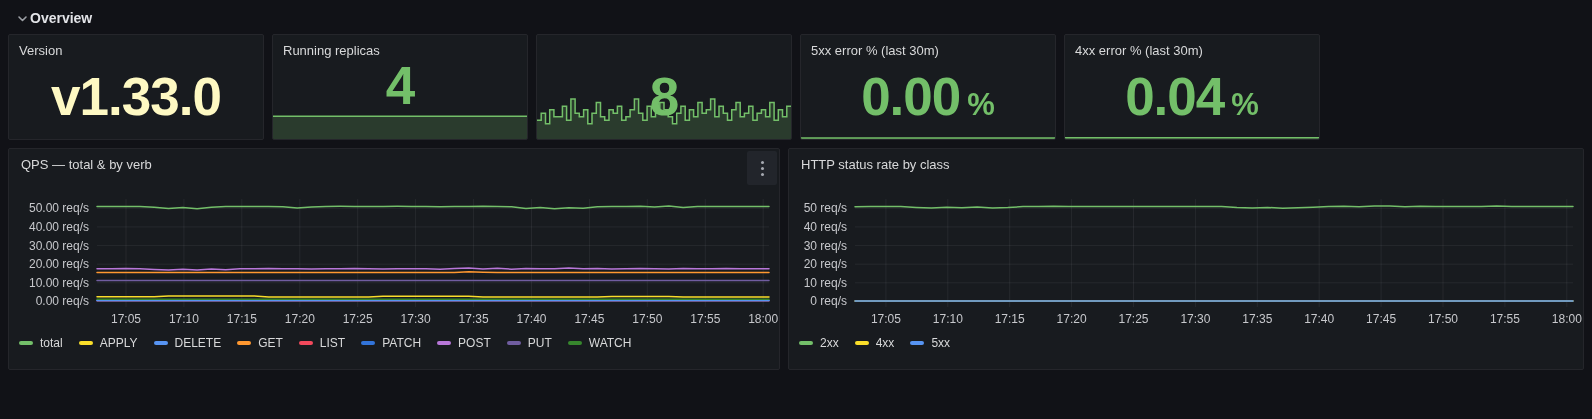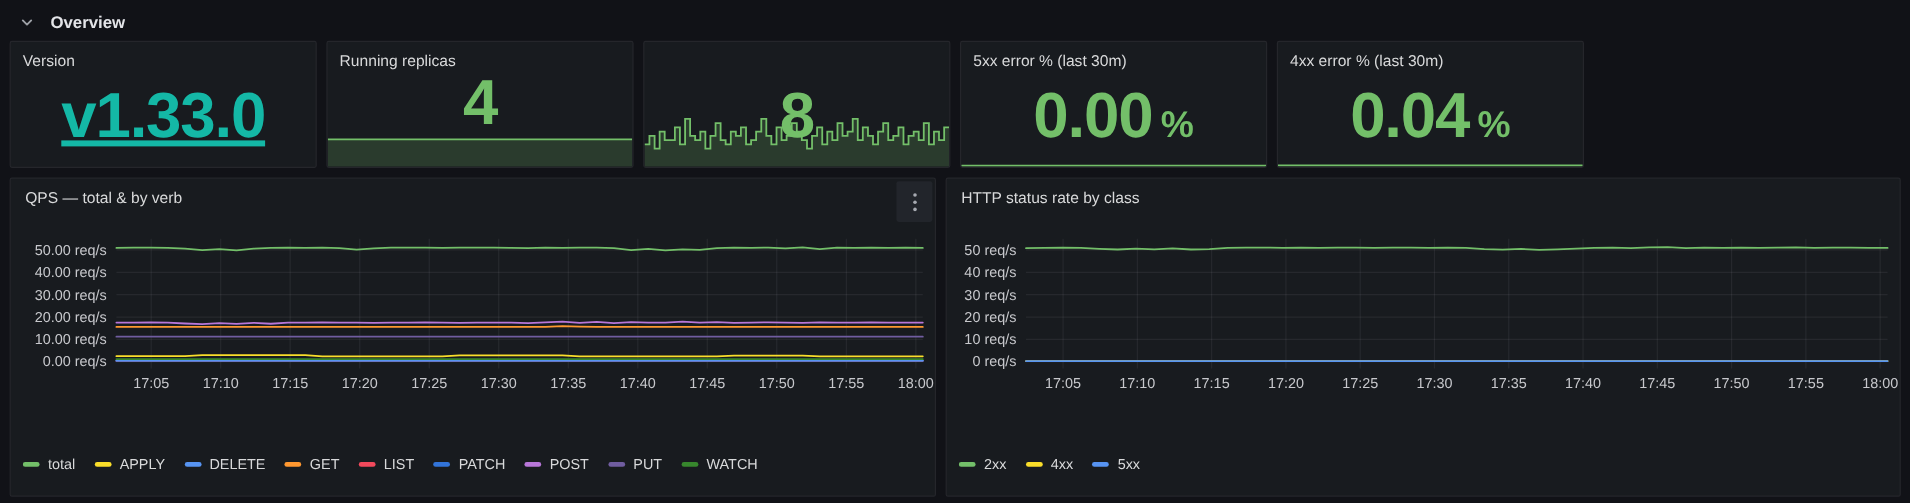--- a/index.html
+++ b/index.html
@@ -3,21 +3,21 @@
 <meta charset="utf-8">
 <style>
   html,body{margin:0;padding:0;}
   body{
     width:1592px;height:419px;overflow:hidden;
     background:#111217;
     font-family:"Liberation Sans",sans-serif;
     color:#ccccdc;
   }
   .section-header{
-    display:flex;align-items:center;gap:14px;
+    display:flex;align-items:center;gap:2px;
     height:30px;padding:6px 8px 0 16px;box-sizing:border-box;
   }
   .chev{width:12px;height:12px;display:flex;align-items:center;justify-content:center;cursor:pointer;}
   .section-title{font-size:14px;font-weight:700;color:#e3e4e8;cursor:pointer;}
 
   .stat-grid{
     display:grid;grid-template-columns:repeat(6,1fr);gap:8px;
     margin:4px 8px 0 8px;height:106px;
   }
   .panel{
@@ -34,21 +34,21 @@
     z-index:2;pointer-events:none;
   }
   .stat-value{font-size:53px;font-weight:600;letter-spacing:-1px;line-height:1;}
   .stat-suffix{font-size:31px;font-weight:600;margin-left:7px;letter-spacing:0;}
   .vrow{display:flex;align-items:baseline;}
   .spark{position:absolute;left:0;right:0;bottom:0;z-index:1;}
   .spark svg{display:block;}
 
   .ts-grid{
     display:grid;grid-template-columns:772px 1fr;gap:8px;
-    margin:8px;height:266px;
+    margin:8px;height:222px;
   }
   .ts-title{padding:8px 12px 0 12px;font-size:13px;font-weight:500;color:#d8d9da;}
   .kebab{
     position:absolute;top:2px;right:2px;width:30px;height:34px;
     background:#22252b;border-radius:2px;cursor:pointer;
     display:flex;flex-direction:column;align-items:center;justify-content:center;gap:3px;
   }
   .kebab i{width:3px;height:3px;border-radius:50%;background:#a6a9b0;display:block;}
   .chart{position:absolute;left:0;right:0;top:44px;bottom:40px;}
   .chart svg{display:block;}
@@ -71,21 +71,21 @@
   </span>
   <span class="section-title">Overview</span>
 </div>
 
 <div class="stat-grid">
 
   <div class="panel">
     <div class="panel-title">Version</div>
     <div class="stat-value-wrap">
       <span class="vrow">
-          <span class="stat-value" style="color: #14b8a6; text-decoration: underline;">v1.33.0</span>
+          <span class="stat-value" style="color: #fef9c3;">v1.33.0</span>
         </span>
     </div>
   </div>
 
   <div class="panel">
     <div class="panel-title">Running replicas</div>
     <div class="stat-value-wrap" style="bottom:22px;">
       <span class="vrow">
           <span class="stat-value" style="color: rgb(115, 191, 105);">4</span>
         </span>

